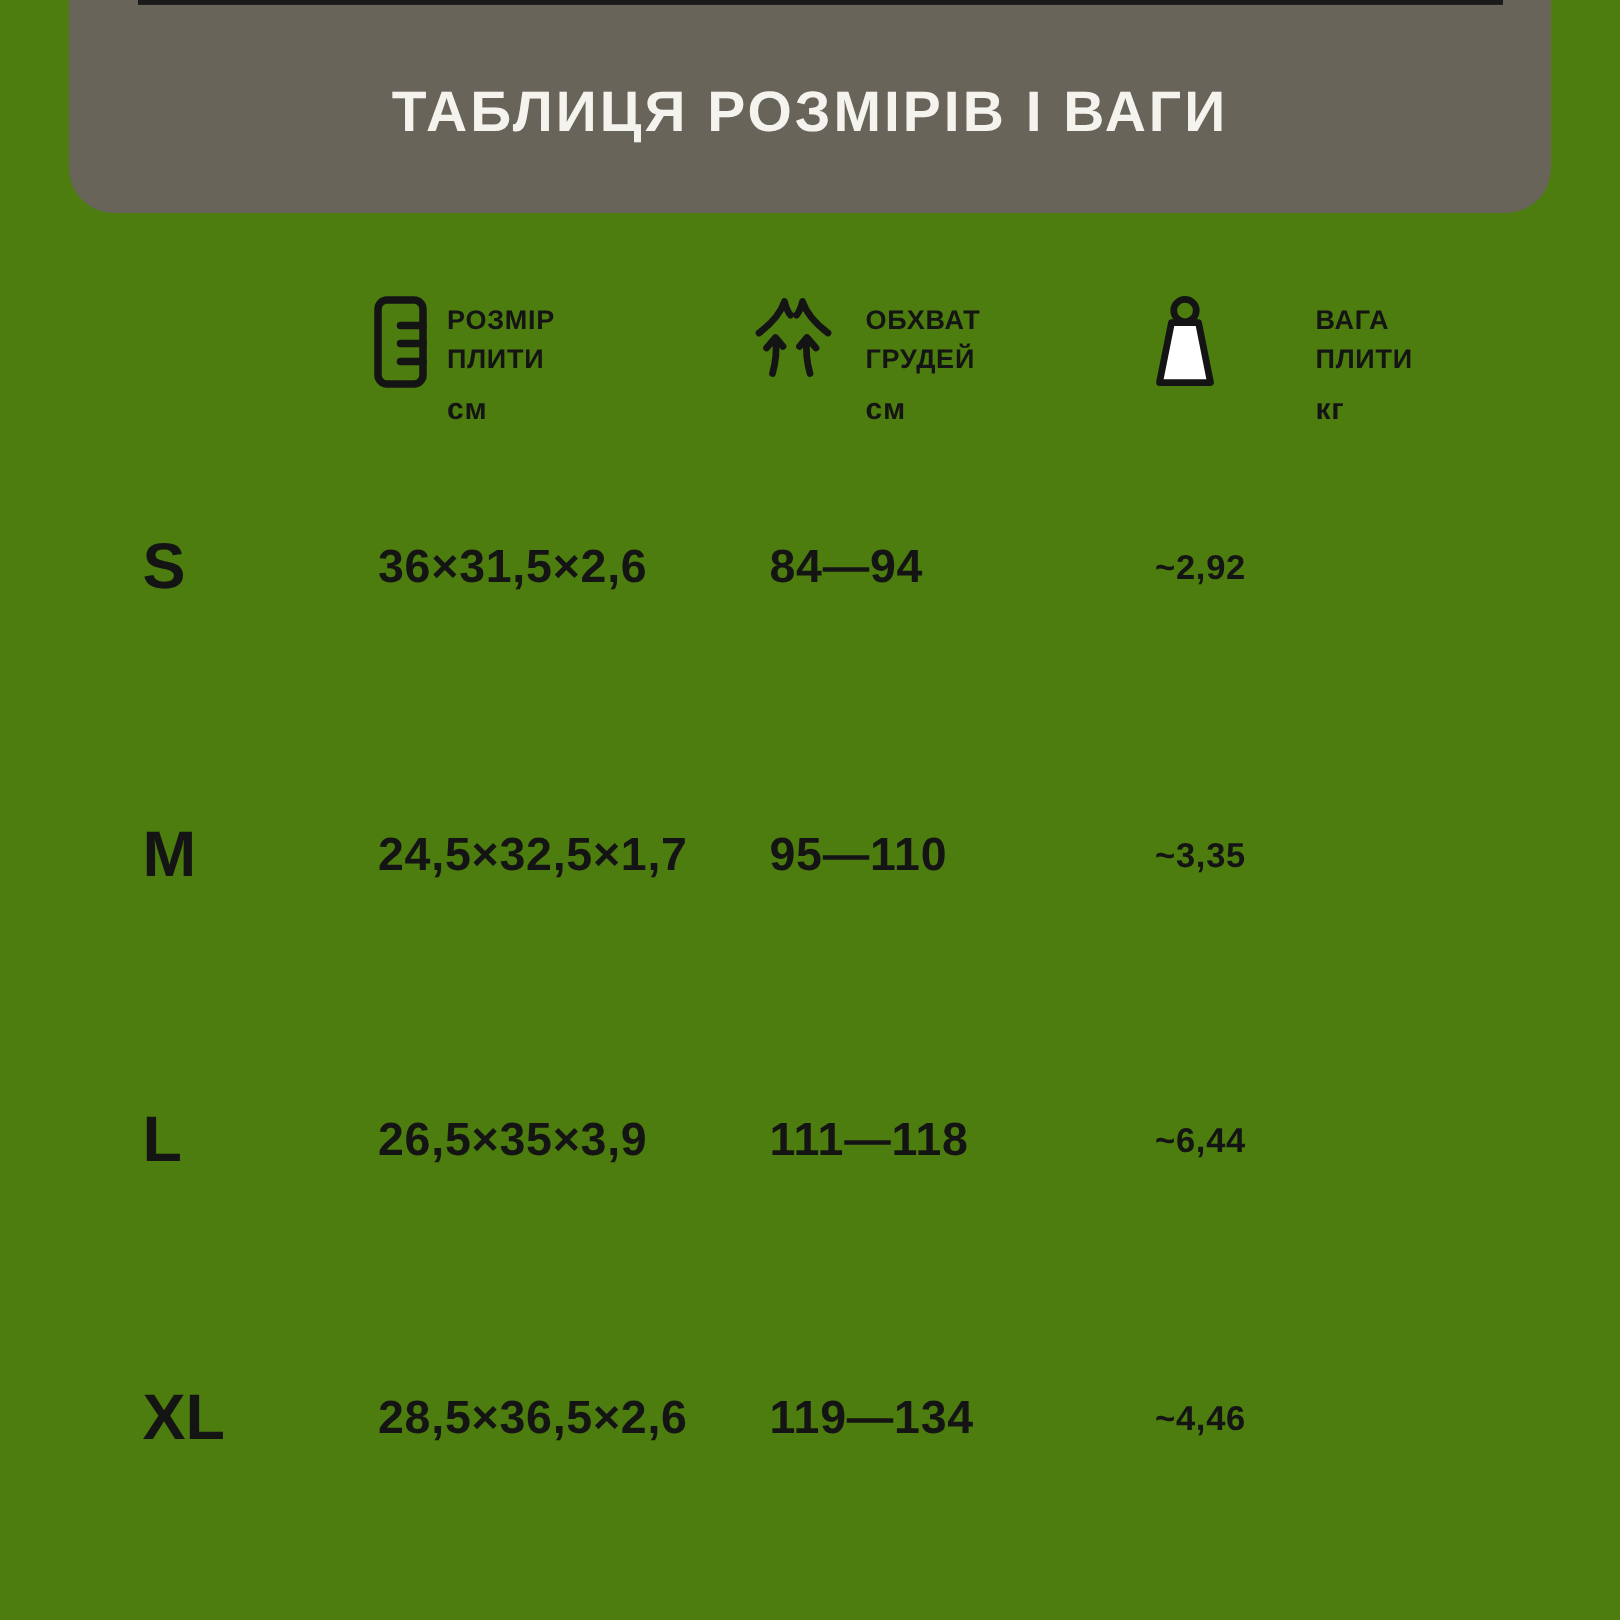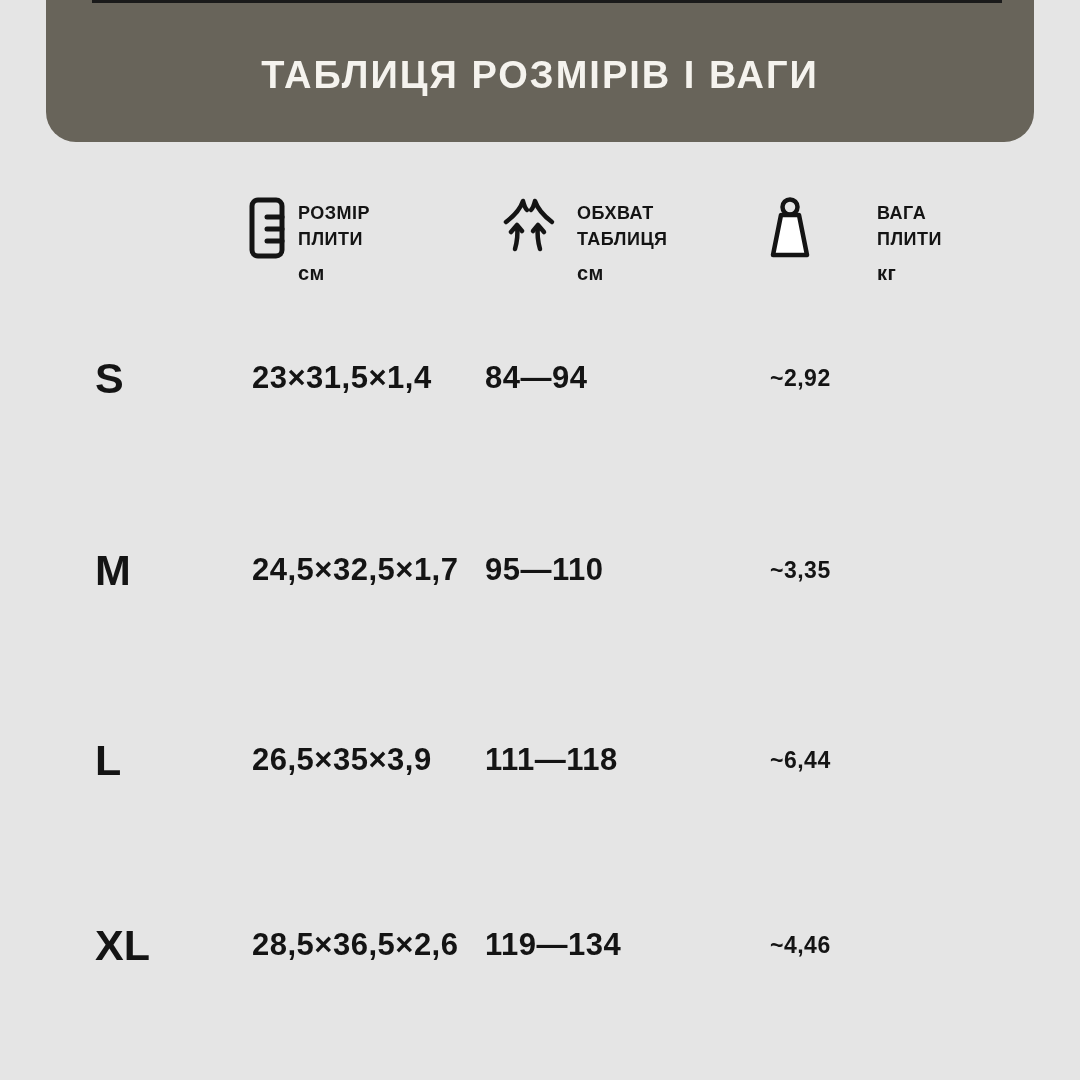--- a/index.html
+++ b/index.html
@@ -4,21 +4,21 @@
 <style>
   :root{
     --banner:#68645A;
     --text:#141414;
     --title-text:#F5F3EE;
     --divider:#1A1A1A;
   }
   *{margin:0;padding:0;box-sizing:border-box;}
   body{background:#ffffff;font-family:"Liberation Sans",sans-serif;}
   .canvas{
-    position:relative;width:1080px;height:1080px;background:#e5e5e5;
+    position:relative;width:1080px;height:1080px;background:#4d7c0f;
     overflow:hidden;color:var(--text);
   }
   
   .banner{
     position:absolute;left:46px;top:0;width:988px;height:142px;
     background:var(--banner);border-radius:0 0 30px 30px;
     display:flex;align-items:center;justify-content:center;
   }
   .banner h1{
     color:var(--title-text);font-size:38px;font-weight:700;
@@ -44,21 +44,21 @@
   .row:nth-child(1){top:346px;}
   .row:nth-child(2){top:538px;}
   .row:nth-child(3){top:728px;}
   .row:nth-child(4){top:913px;}
   .cell{
     position:absolute;top:0;height:100%;display:flex;align-items:center;
     font-weight:700;white-space:nowrap;letter-spacing:.5px;
   }
   .cell.size-letter{left:95px;font-size:43px;letter-spacing:0;}
   .cell.plate-size{left:252px;font-size:31px;}
-  .cell.chest{left:485px;font-size:31px;}
+  .cell.chest{left:513px;font-size:31px;}
   .cell.weight{left:770px;font-size:23px;}
   
   .divider{
     position:absolute;left:92px;width:910px;height:3px;background:var(--divider);
   }
   .divider:nth-of-type(1){top:516px;}
   .divider:nth-of-type(2){top:706px;}
   .divider:nth-of-type(3){top:896px;}
 </style>
 </head>
@@ -92,21 +92,21 @@
         <path d="M5 26 C13 20 19 14 22 5 C23 9 24 12 26 14" transform="translate(-1,0)"></path>
         <path d="M49 26 C41 20 35 14 32 5 C31 9 30 12 28 14" transform="translate(1,0)"></path>
         <path d="M13 53 C15 46 16 38 15 30"></path>
         <path d="M9 36 L15 29 L20 35"></path>
         <path d="M38 53 C36 46 35 38 36 30"></path>
         <path d="M31 35 L36 29 L42 36"></path>
       </svg>
     </span>
     <span class="labels">
       <span class="label-line">ОБХВАТ</span><br>
-      <span class="label-line">ТАБЛИЦЯ</span>
+      <span class="label-line">ГРУДЕЙ</span>
       <span class="unit">см</span>
     </span>
   </div>
 
   <div class="col-header" id="colh-3">
     <span class="icon">
       <svg width="44" height="66" viewBox="0 0 44 66" fill="none" stroke="#141414" stroke-width="4.5" stroke-linecap="round" stroke-linejoin="round">
         <circle cx="22" cy="11" r="7.5" fill="none"></circle>
         <path d="M13 19 L31 19 L39 59 L5 59 Z" fill="#ffffff"></path>
       </svg>
@@ -118,21 +118,21 @@
     </span>
   </div>
 
   <div class="divider"></div>
   <div class="divider"></div>
   <div class="divider"></div>
 
   <div class="rows">
     <div class="row">
       <div class="cell size-letter">S</div>
-      <div class="cell plate-size">23×31,5×1,4</div>
+      <div class="cell plate-size">36×31,5×2,6</div>
       <div class="cell chest">84—94</div>
       <div class="cell weight">~2,92</div>
     </div>
 
     <div class="row">
       <div class="cell size-letter">M</div>
       <div class="cell plate-size">24,5×32,5×1,7</div>
       <div class="cell chest">95—110</div>
       <div class="cell weight">~3,35</div>
     </div>

